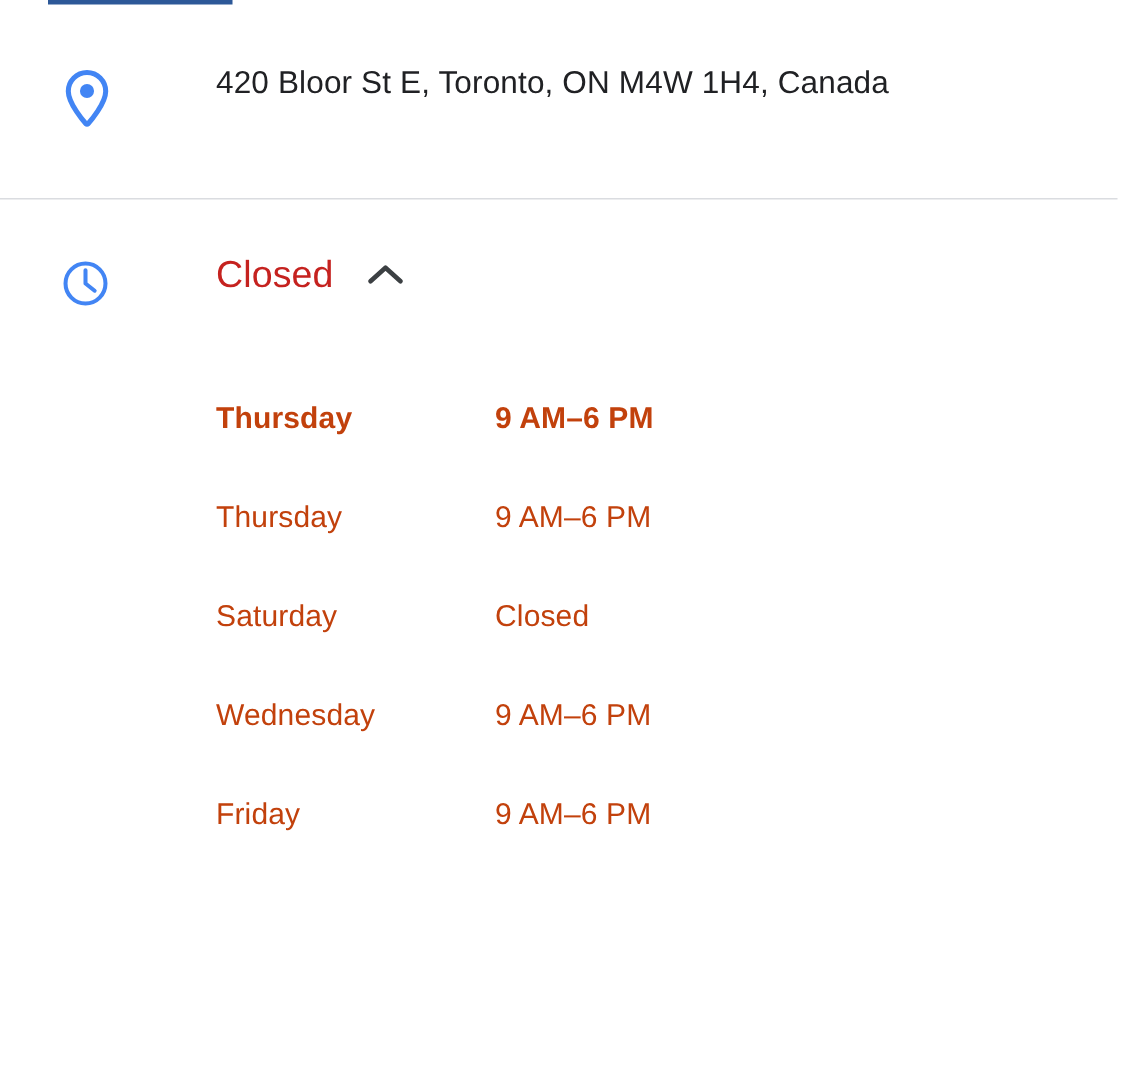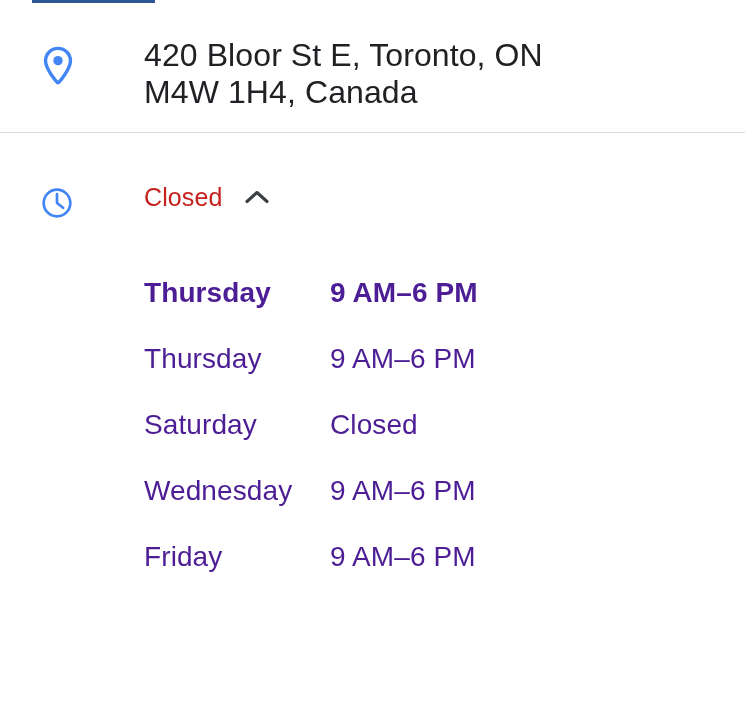--- a/index.html
+++ b/index.html
@@ -53,42 +53,42 @@
     flex: 0 0 144px;
     display: flex;
     justify-content: flex-start;
     padding-left: 40px;
     box-sizing: border-box;
   }
   .address-row .icon-cell {
     padding-top: 18px;
   }
   .address-text {
-    font-size: 32px;
+    font-size: 21px;
     line-height: 37px;
     color: #202124;
     letter-spacing: 0.1px;
     padding-top: 9px;
     max-width: 470px;
   }
 
   
   .divider {
     position: absolute;
     top: 132px;
     left: 0;
     width: 745px;
     height: 1px;
     background: #dadce0;
   }
 
   
   .hours-section {
     position: absolute;
-    top: 172px;
+    top: 158px;
     left: 0;
     width: 750px;
   }
   .hours-header {
     display: flex;
     align-items: flex-start;
     height: 60px;
   }
   .hours-header .icon-cell {
     padding-top: 14px;
@@ -118,23 +118,23 @@
   .hours-table {
     margin-top: 28px;
     width: 750px;
     border-collapse: collapse;
   }
   .hours-table tr {
     height: 66px;
   }
   .hours-table td {
     vertical-align: middle;
-    font-size: 28px;
+    font-size: 20px;
     letter-spacing: 0.1px;
-    color: #4c1d95;
+    color: #c2410c;
     padding: 0;
   }
   .day-cell {
     width: 315px;
     padding-left: 144px !important;
     box-sizing: border-box;
   }
   .time-cell {
     padding-left: 15px !important;
   }

